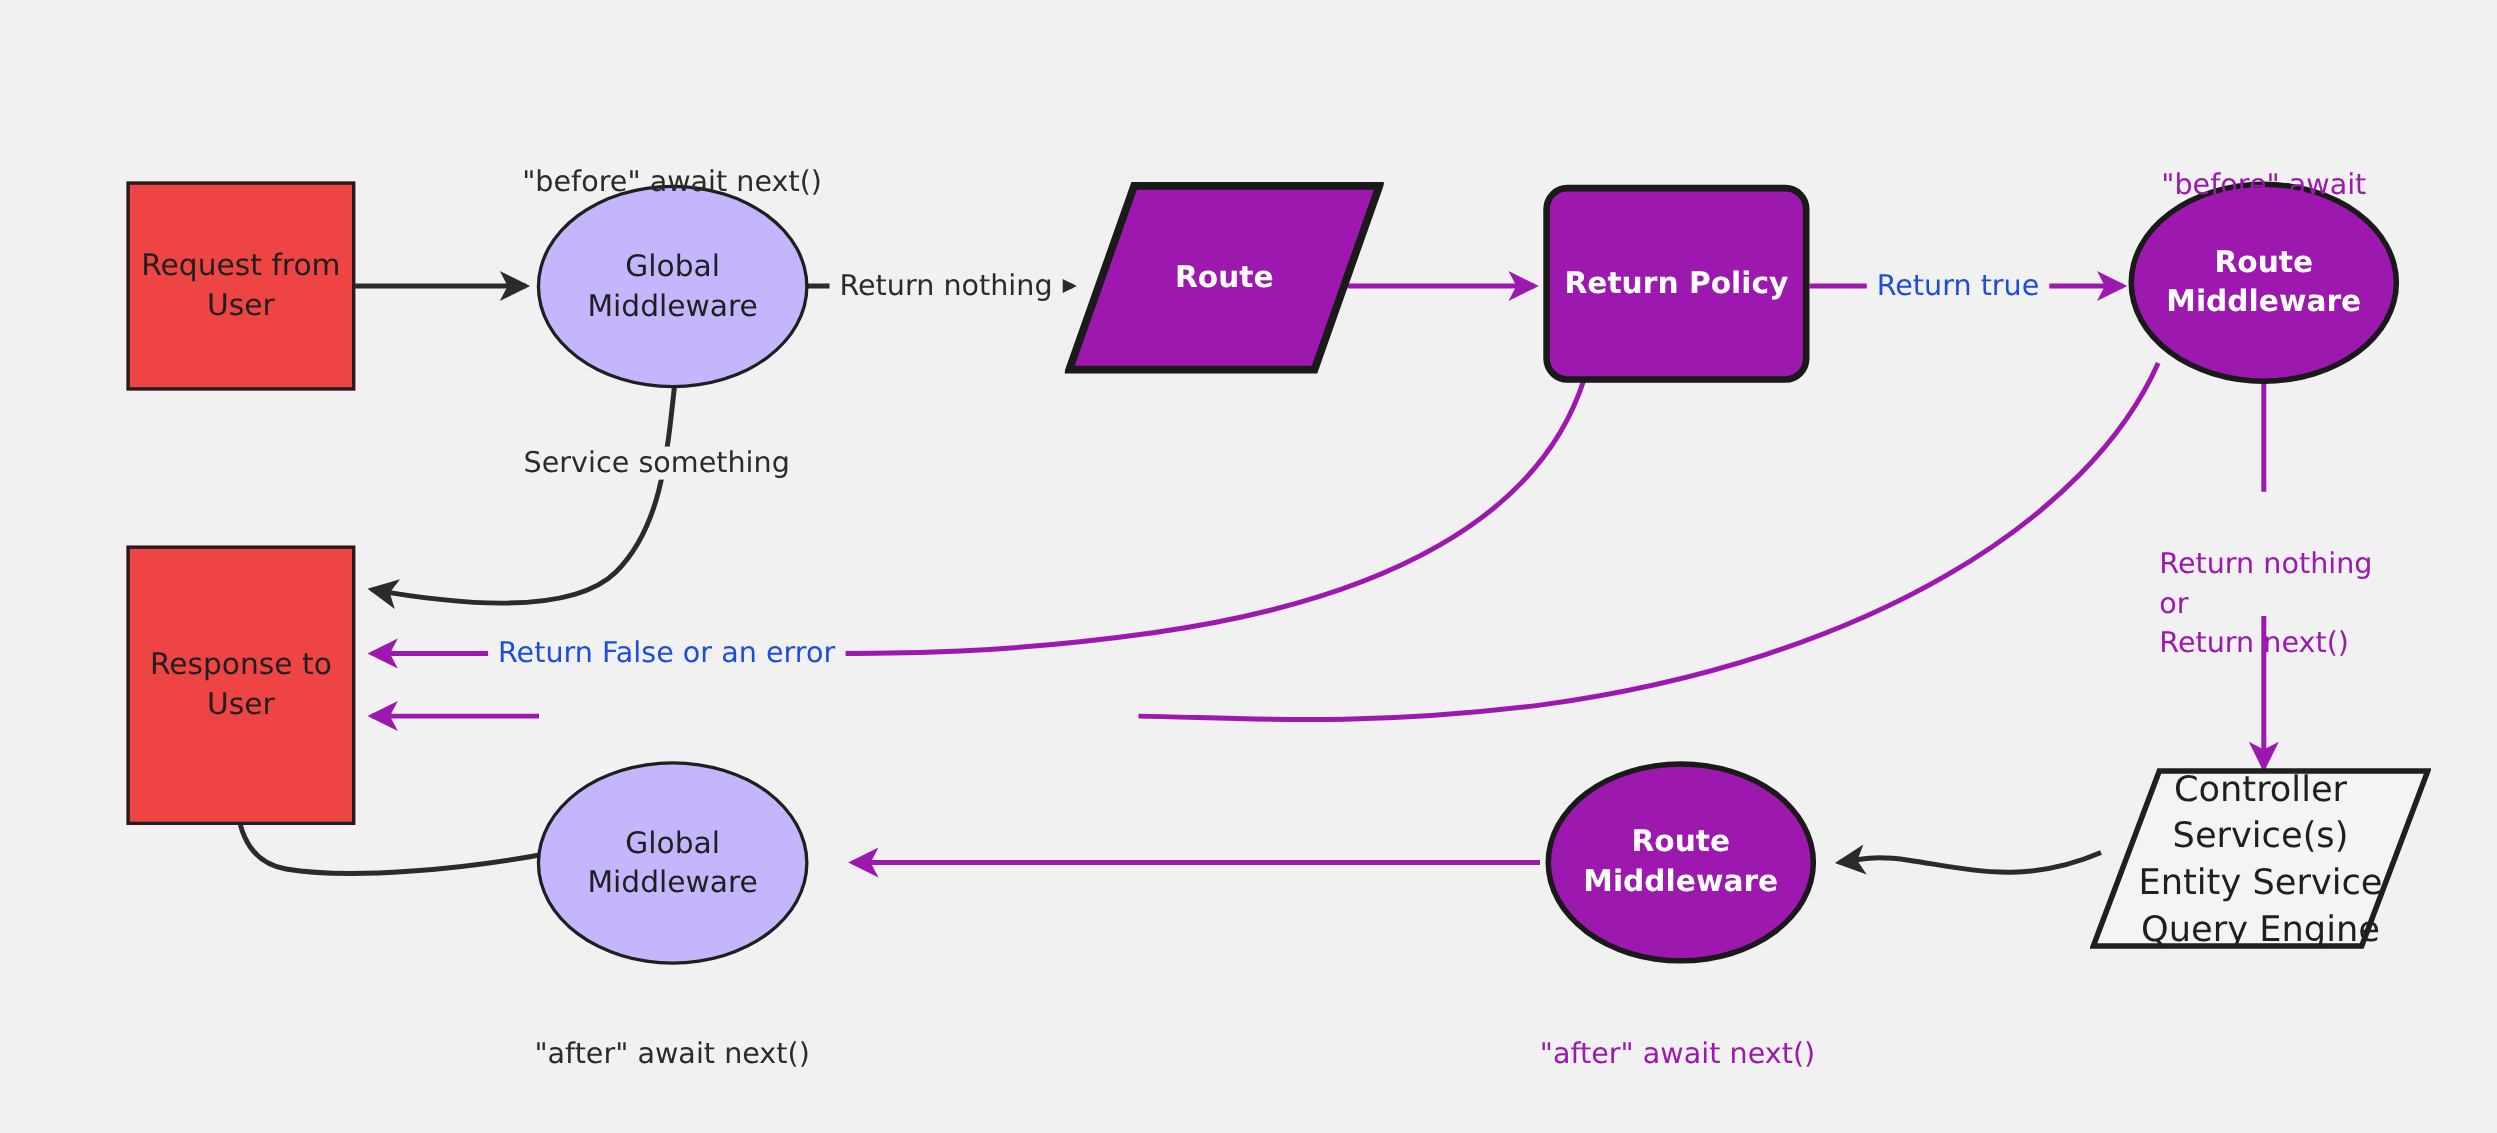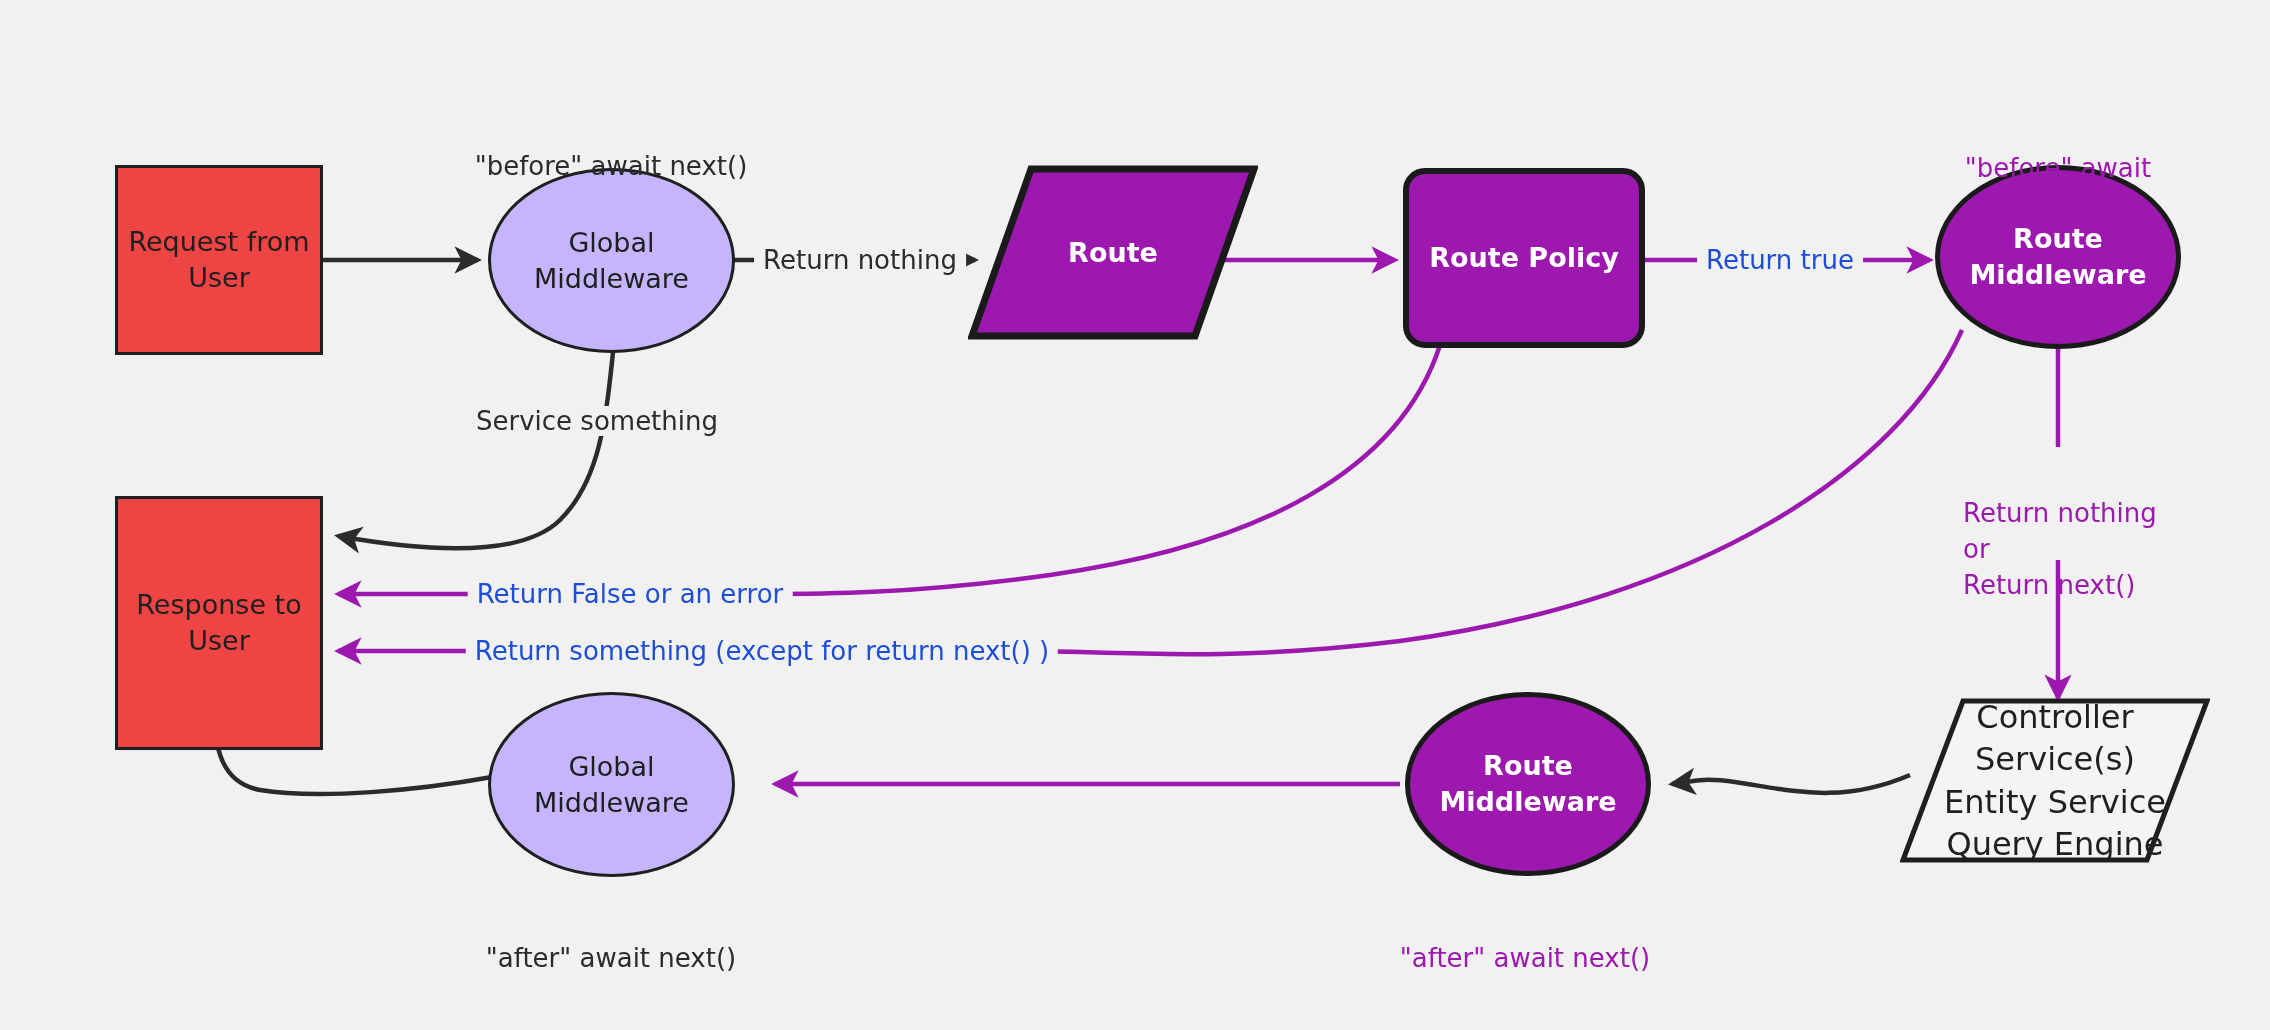--- a/index.html
+++ b/index.html
@@ -183,21 +183,21 @@
   </div>
 
   <div class="node para-node para-purple" style="left:968px; top:165px; width:290px; height:175px;">
     <svg class="para-shape" viewBox="0 0 290 175" preserveAspectRatio="none">
       <polygon points="63,4 286,4 227,171 4,171" fill="#9c18ae" stroke="#1a1a1a" stroke-width="7"></polygon>
     </svg>
     <span class="label">Route</span>
   </div>
 
   <div class="node roundrect-purple" style="left:1403px; top:168px; width:242px; height:180px;">
-    <span class="label">Route Policy</span>
+    <span class="label">Return Policy</span>
   </div>
 
   <div class="node ellipse-purple" style="left:1935px; top:165px; width:246px; height:184px;">
     <span class="label">Route
 Middleware</span>
   </div>
 
   <div class="node para-node para-white" style="left:1900px; top:698px; width:310px; height:165px;">
     <svg class="para-shape" viewBox="0 0 310 165" preserveAspectRatio="none">
       <polygon points="63,3 307,3 247,162 3,162" fill="#f4f4f4" stroke="#1f1f1f" stroke-width="5"></polygon>
@@ -250,21 +250,18 @@
   </div>
 
   <div class="edge-label dark" style="left:597px; top:421px;">
     <span>Service something</span>
   </div>
 
   <div class="edge-label purple" style="left:1780px; top:260px;">
     <span>Return true</span>
   </div>
 
-  <div class="edge-label purple" style="left:630px; top:594px;">
+  <div class="edge-label purple" style="left:606px; top:594px;">
     <span>Return False or an error</span>
   </div>
 
-  <div class="edge-label purple" style="left:762px; top:651px;">
-    <span>Return something (except for return next() )</span>
-  </div>
 
 </div>
 
 </body></html>

